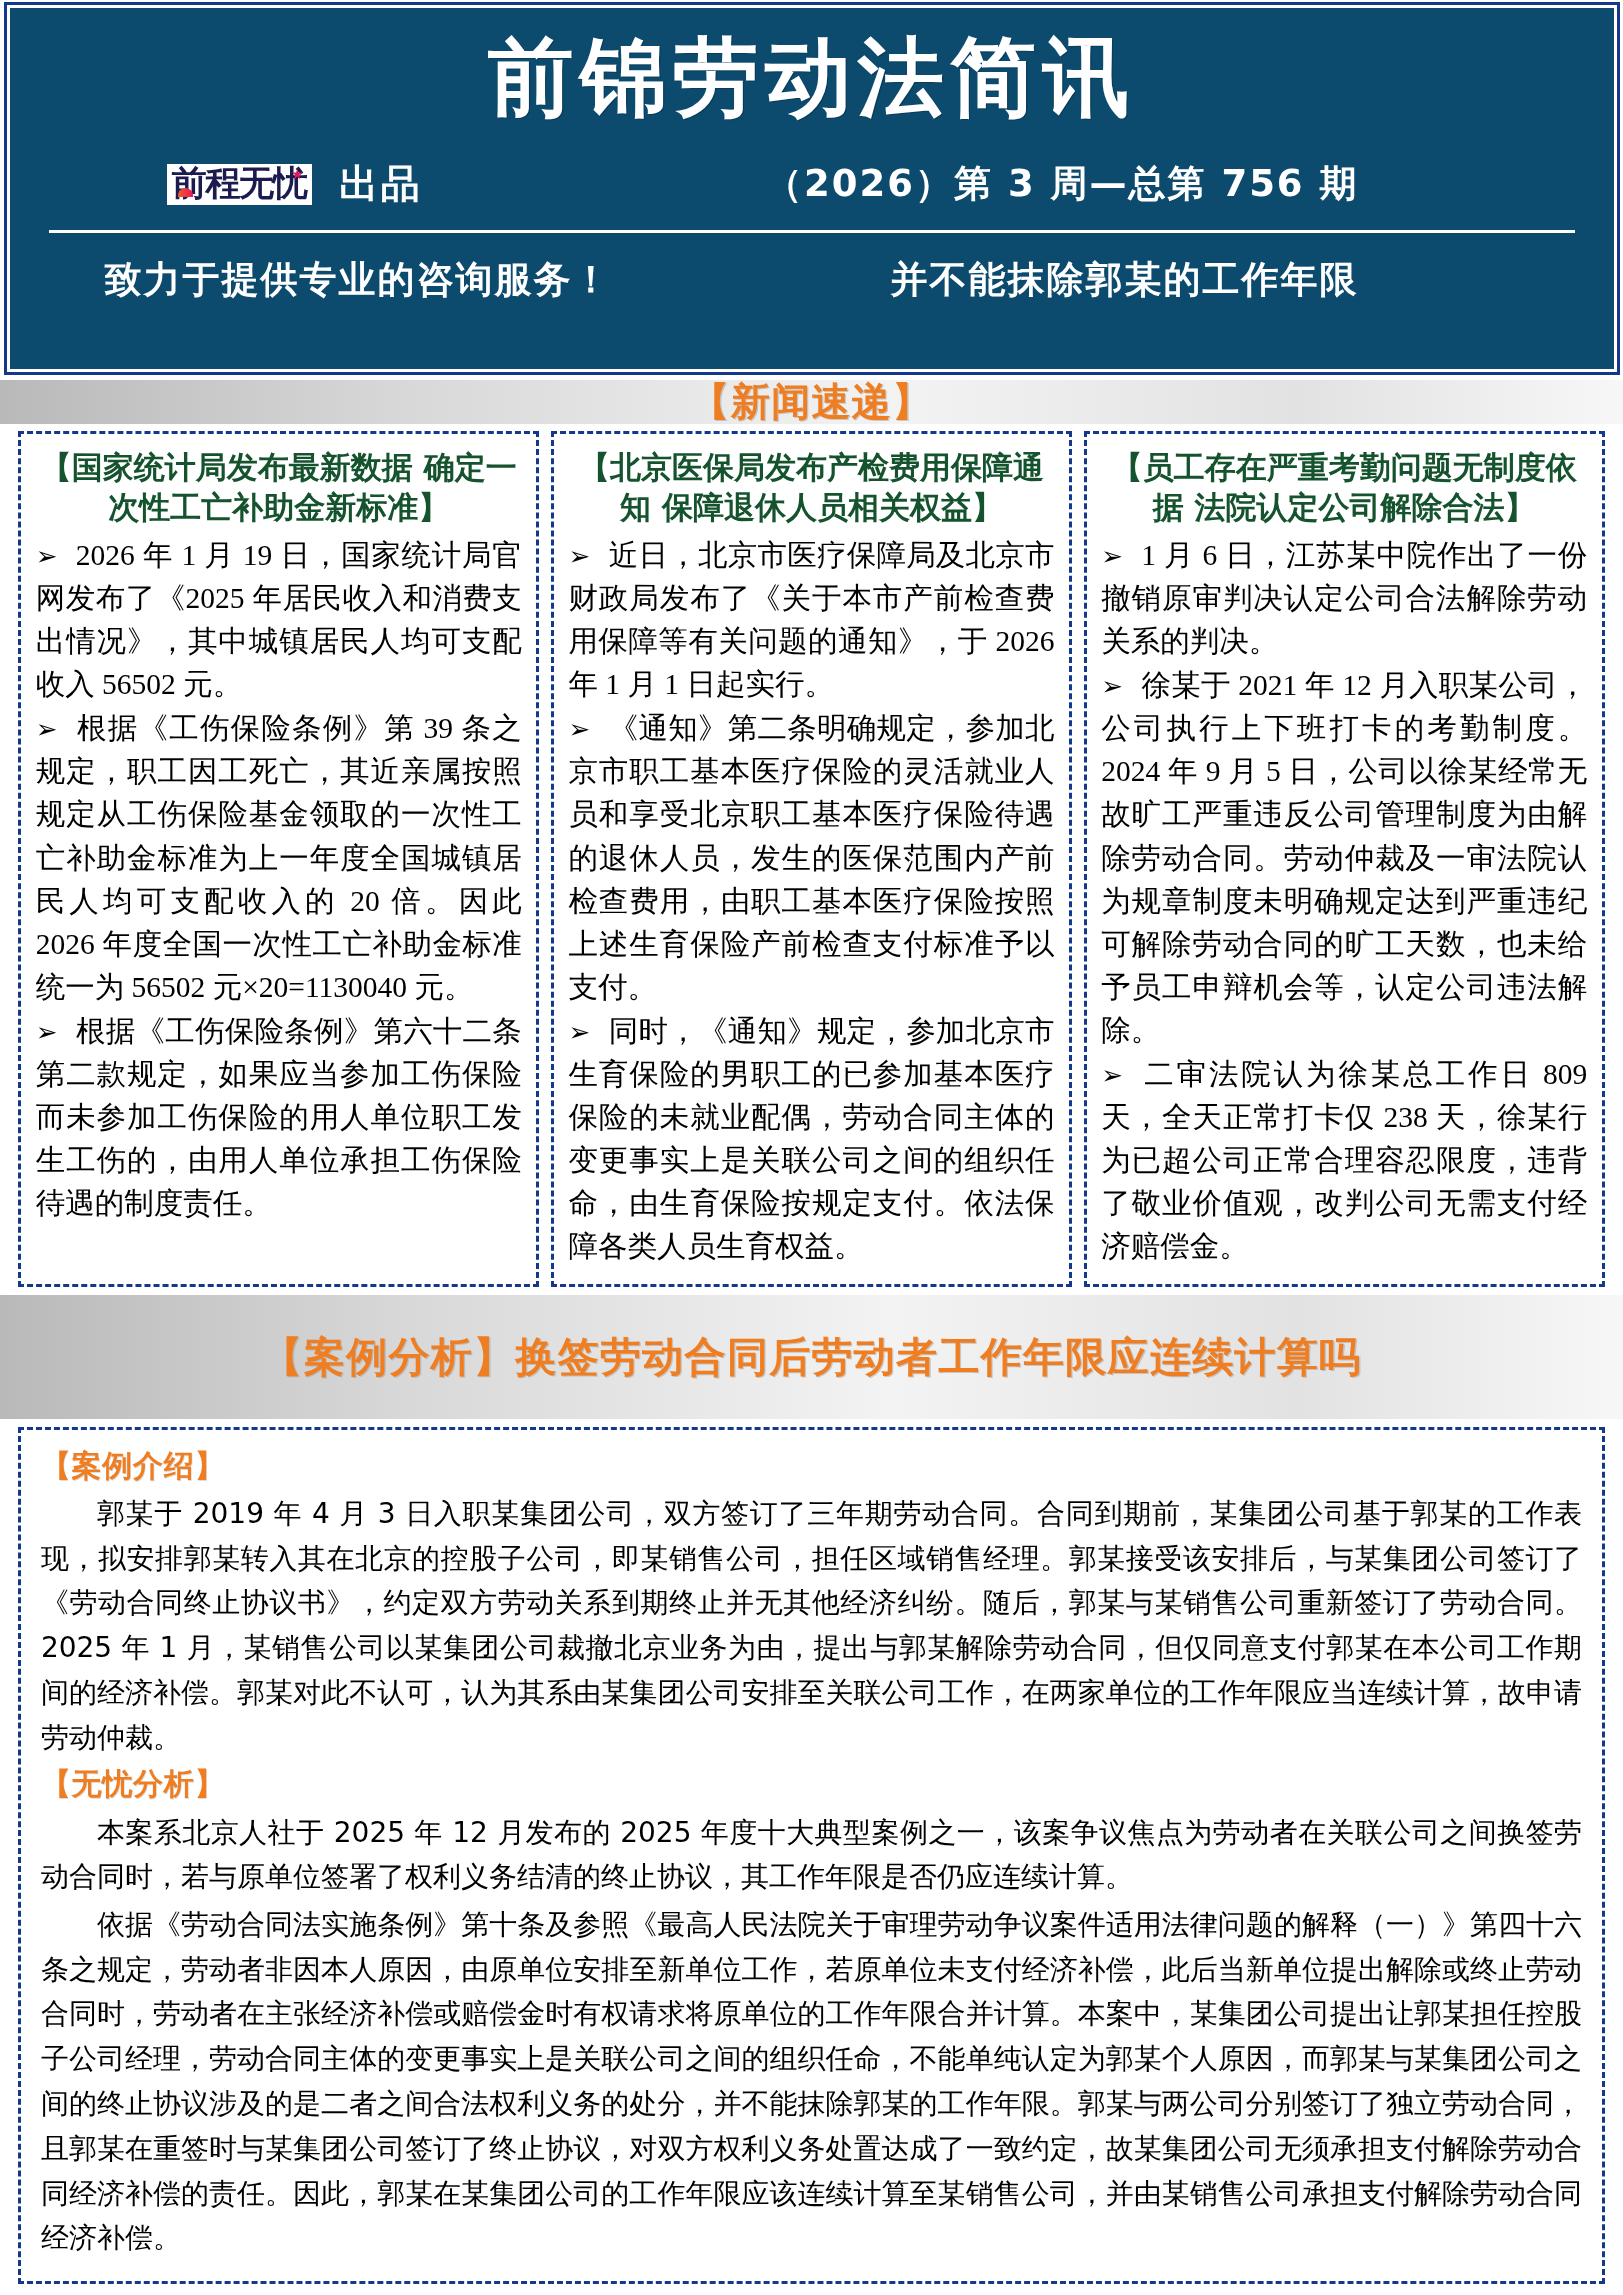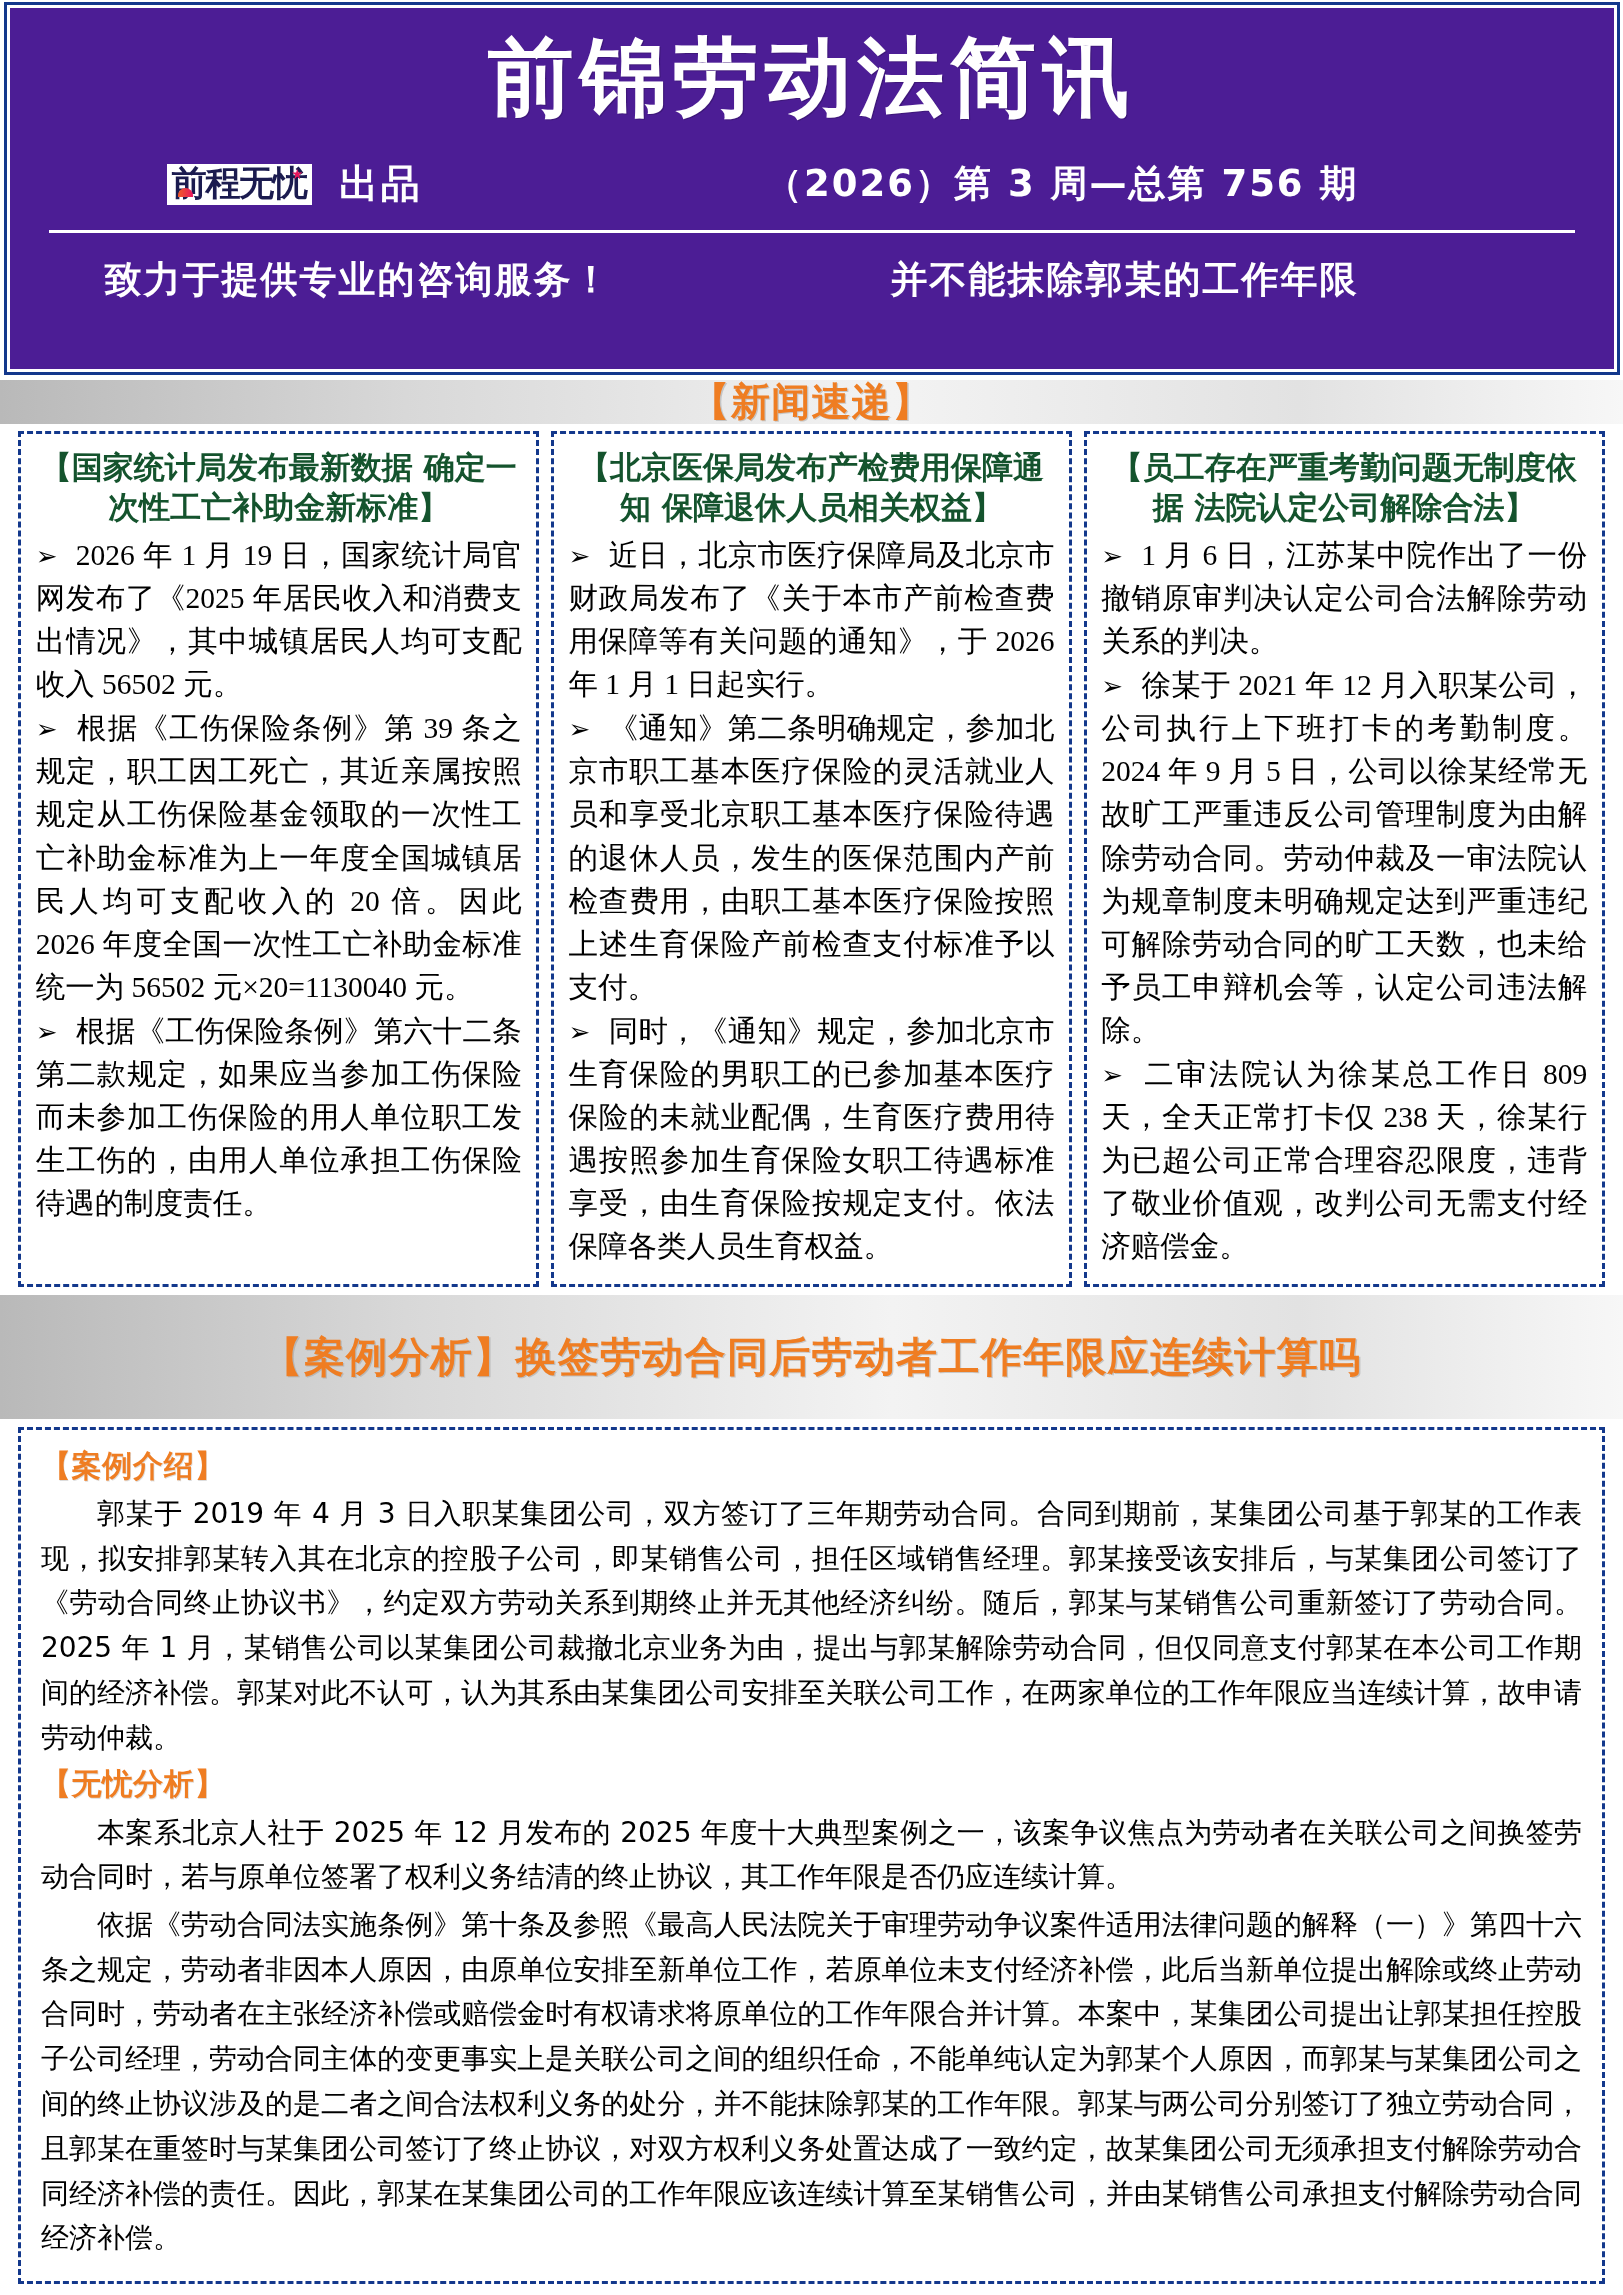--- a/index.html
+++ b/index.html
@@ -10,21 +10,21 @@
   body {
     width: 1623px;
     height: 2295px;
     font-family: "Liberation Serif", "DejaVu Serif", serif;
     overflow: hidden;
     position: relative;
   }
 
   
   .masthead {
-    background: #4c1d95;
+    background: #0c4a6e;
     margin: 5.2px 6.5px 0 6.5px;
     border: 3.9px solid #ffffff;
     outline: 3.3px solid #13388c;
     height: 367px;
     box-sizing: border-box;
     position: relative;
   }
   .mast-title {
     text-align: center;
     color: #ffffff;
@@ -258,21 +258,21 @@
     <div class="news-head">【国家统计局发布最新数据 确定一次性工亡补助金新标准】</div>
     <p class="news-p"><span class="bullet">➢</span><span>2026 年 1 月 19 日，国家统计局官网发布了《2025 年居民收入和消费支出情况》，其中城镇居民人均可支配收入 56502 元。</span></p>
     <p class="news-p"><span class="bullet">➢</span><span>根据《工伤保险条例》第 39 条之规定，职工因工死亡，其近亲属按照规定从工伤保险基金领取的一次性工亡补助金标准为上一年度全国城镇居民人均可支配收入的 20 倍。因此 2026 年度全国一次性工亡补助金标准统一为 56502 元×20=1130040 元。</span></p>
     <p class="news-p"><span class="bullet">➢</span><span>根据《工伤保险条例》第六十二条第二款规定，如果应当参加工伤保险而未参加工伤保险的用人单位职工发生工伤的，由用人单位承担工伤保险待遇的制度责任。</span></p>
   </div>
 
   <div class="news-col">
     <div class="news-head">【北京医保局发布产检费用保障通知 保障退休人员相关权益】</div>
     <p class="news-p"><span class="bullet">➢</span><span>近日，北京市医疗保障局及北京市财政局发布了《关于本市产前检查费用保障等有关问题的通知》，于 2026 年 1 月 1 日起实行。</span></p>
     <p class="news-p"><span class="bullet">➢</span><span>《通知》第二条明确规定，参加北京市职工基本医疗保险的灵活就业人员和享受北京职工基本医疗保险待遇的退休人员，发生的医保范围内产前检查费用，由职工基本医疗保险按照上述生育保险产前检查支付标准予以支付。</span></p>
-    <p class="news-p"><span class="bullet">➢</span><span>同时，《通知》规定，参加北京市生育保险的男职工的已参加基本医疗保险的未就业配偶，生育医疗费用待遇按照参加生育保险女职工待遇标准享受，由生育保险按规定支付。依法保障各类人员生育权益。</span></p>
+    <p class="news-p"><span class="bullet">➢</span><span>同时，《通知》规定，参加北京市生育保险的男职工的已参加基本医疗保险的未就业配偶，劳动合同主体的变更事实上是关联公司之间的组织任命，由生育保险按规定支付。依法保障各类人员生育权益。</span></p>
   </div>
 
   <div class="news-col">
     <div class="news-head">【员工存在严重考勤问题无制度依据 法院认定公司解除合法】</div>
     <p class="news-p"><span class="bullet">➢</span><span>1 月 6 日，江苏某中院作出了一份撤销原审判决认定公司合法解除劳动关系的判决。</span></p>
     <p class="news-p"><span class="bullet">➢</span><span>徐某于 2021 年 12 月入职某公司，公司执行上下班打卡的考勤制度。2024 年 9 月 5 日，公司以徐某经常无故旷工严重违反公司管理制度为由解除劳动合同。劳动仲裁及一审法院认为规章制度未明确规定达到严重违纪可解除劳动合同的旷工天数，也未给予员工申辩机会等，认定公司违法解除。</span></p>
     <p class="news-p"><span class="bullet">➢</span><span>二审法院认为徐某总工作日 809 天，全天正常打卡仅 238 天，徐某行为已超公司正常合理容忍限度，违背了敬业价值观，改判公司无需支付经济赔偿金。</span></p>
   </div>
 
 </div>

